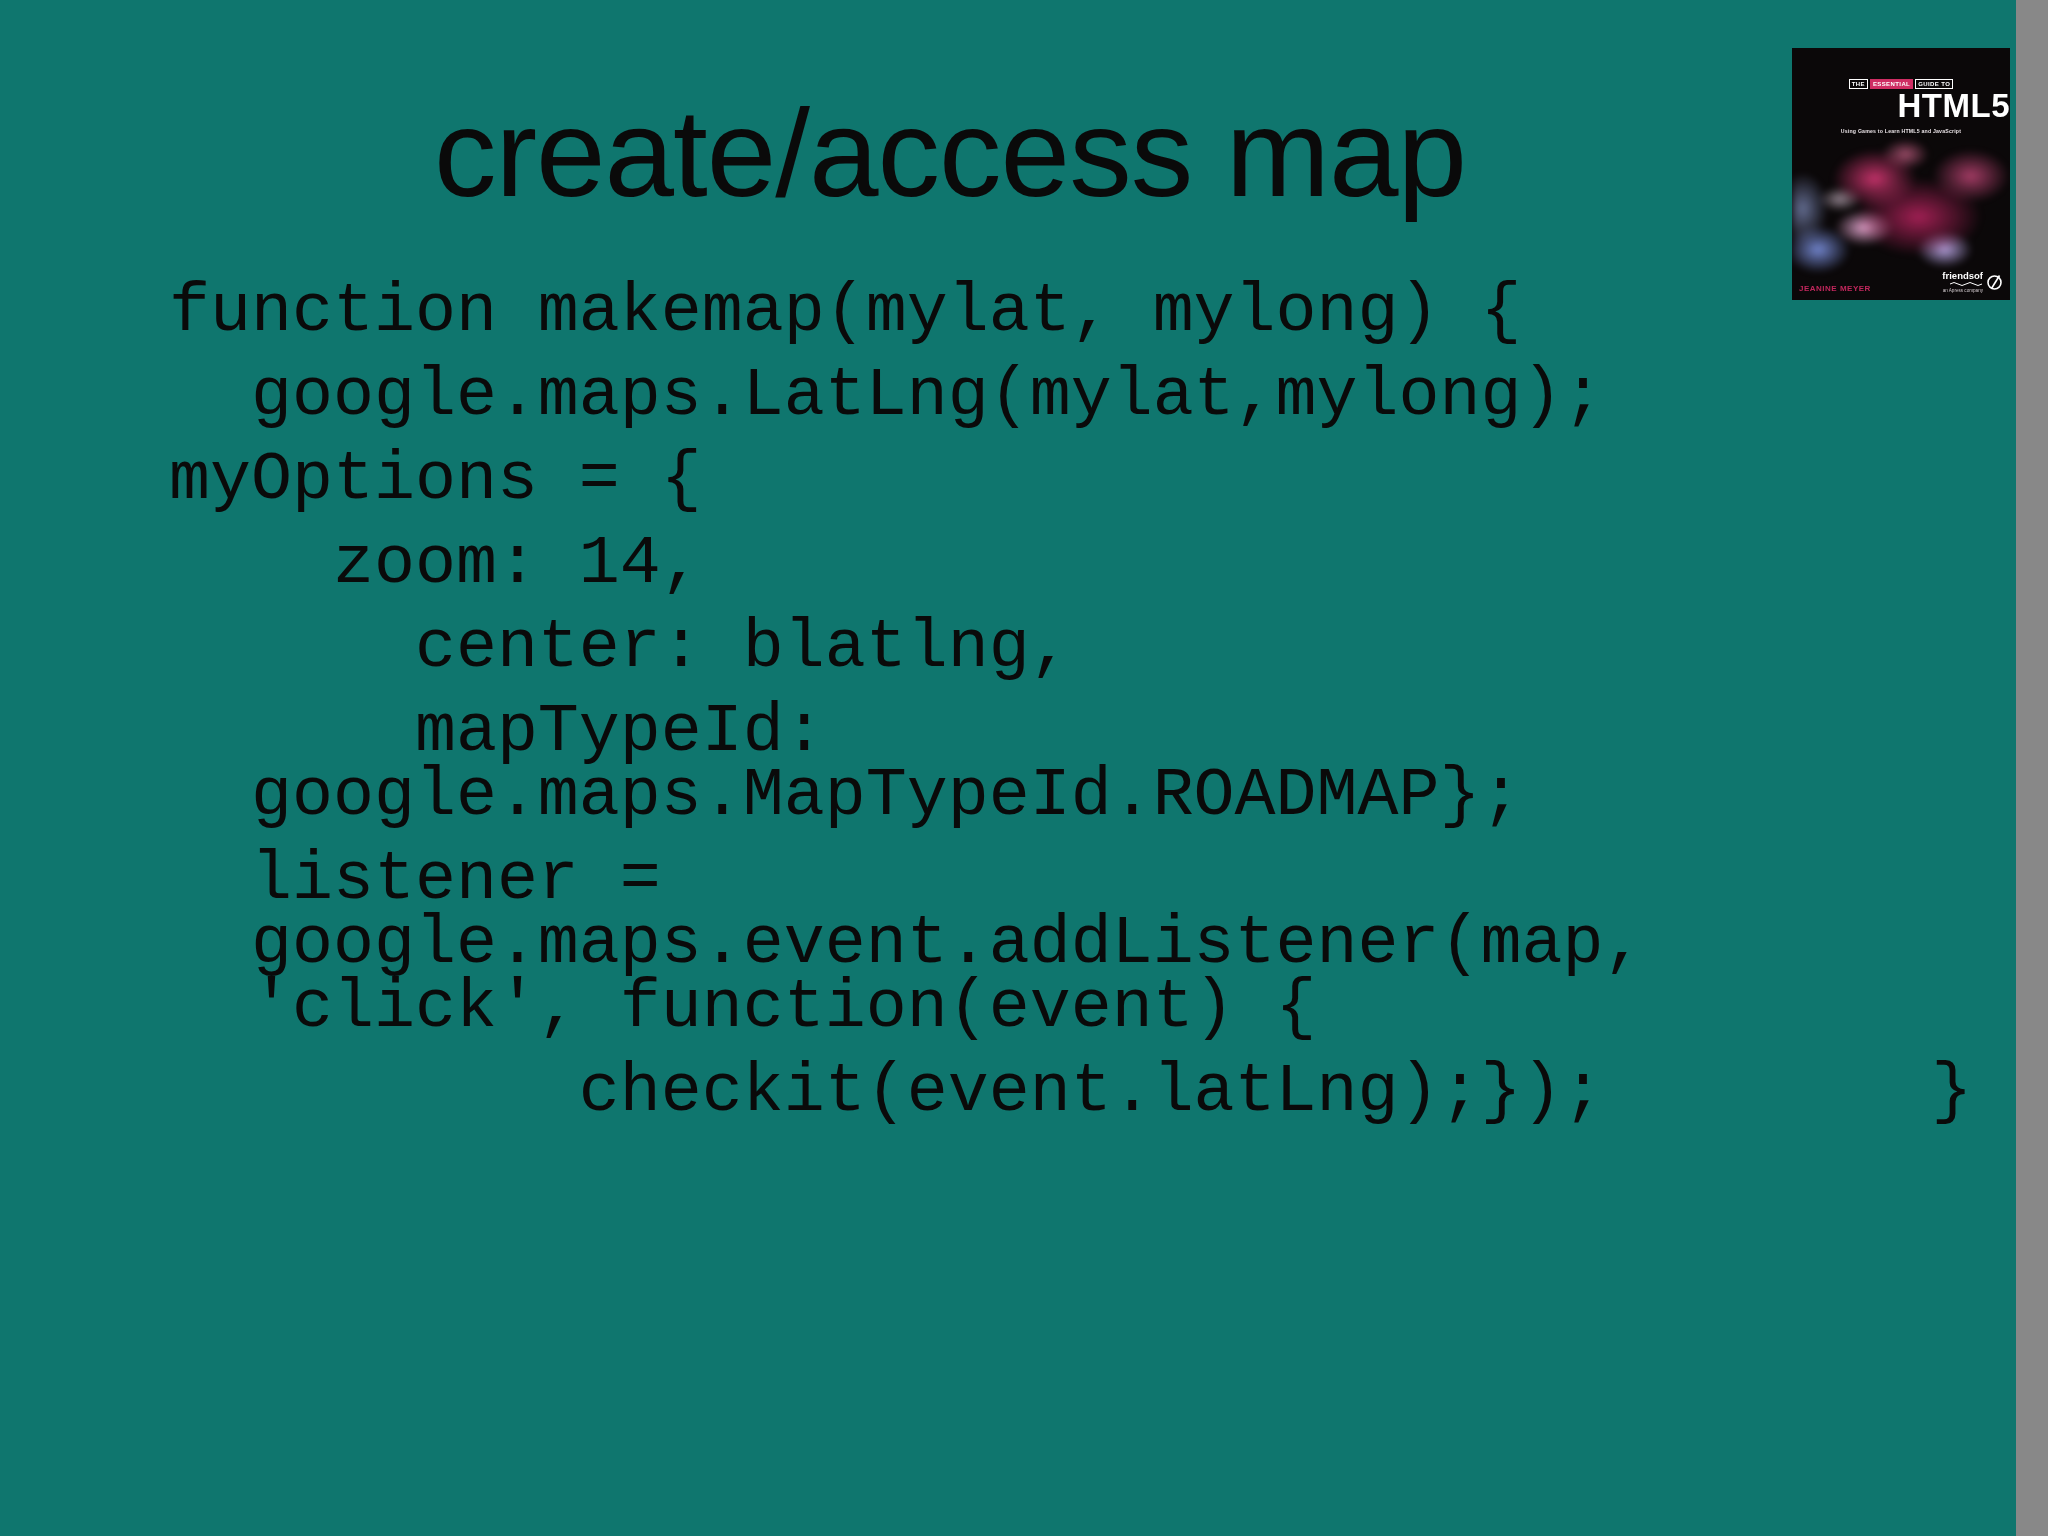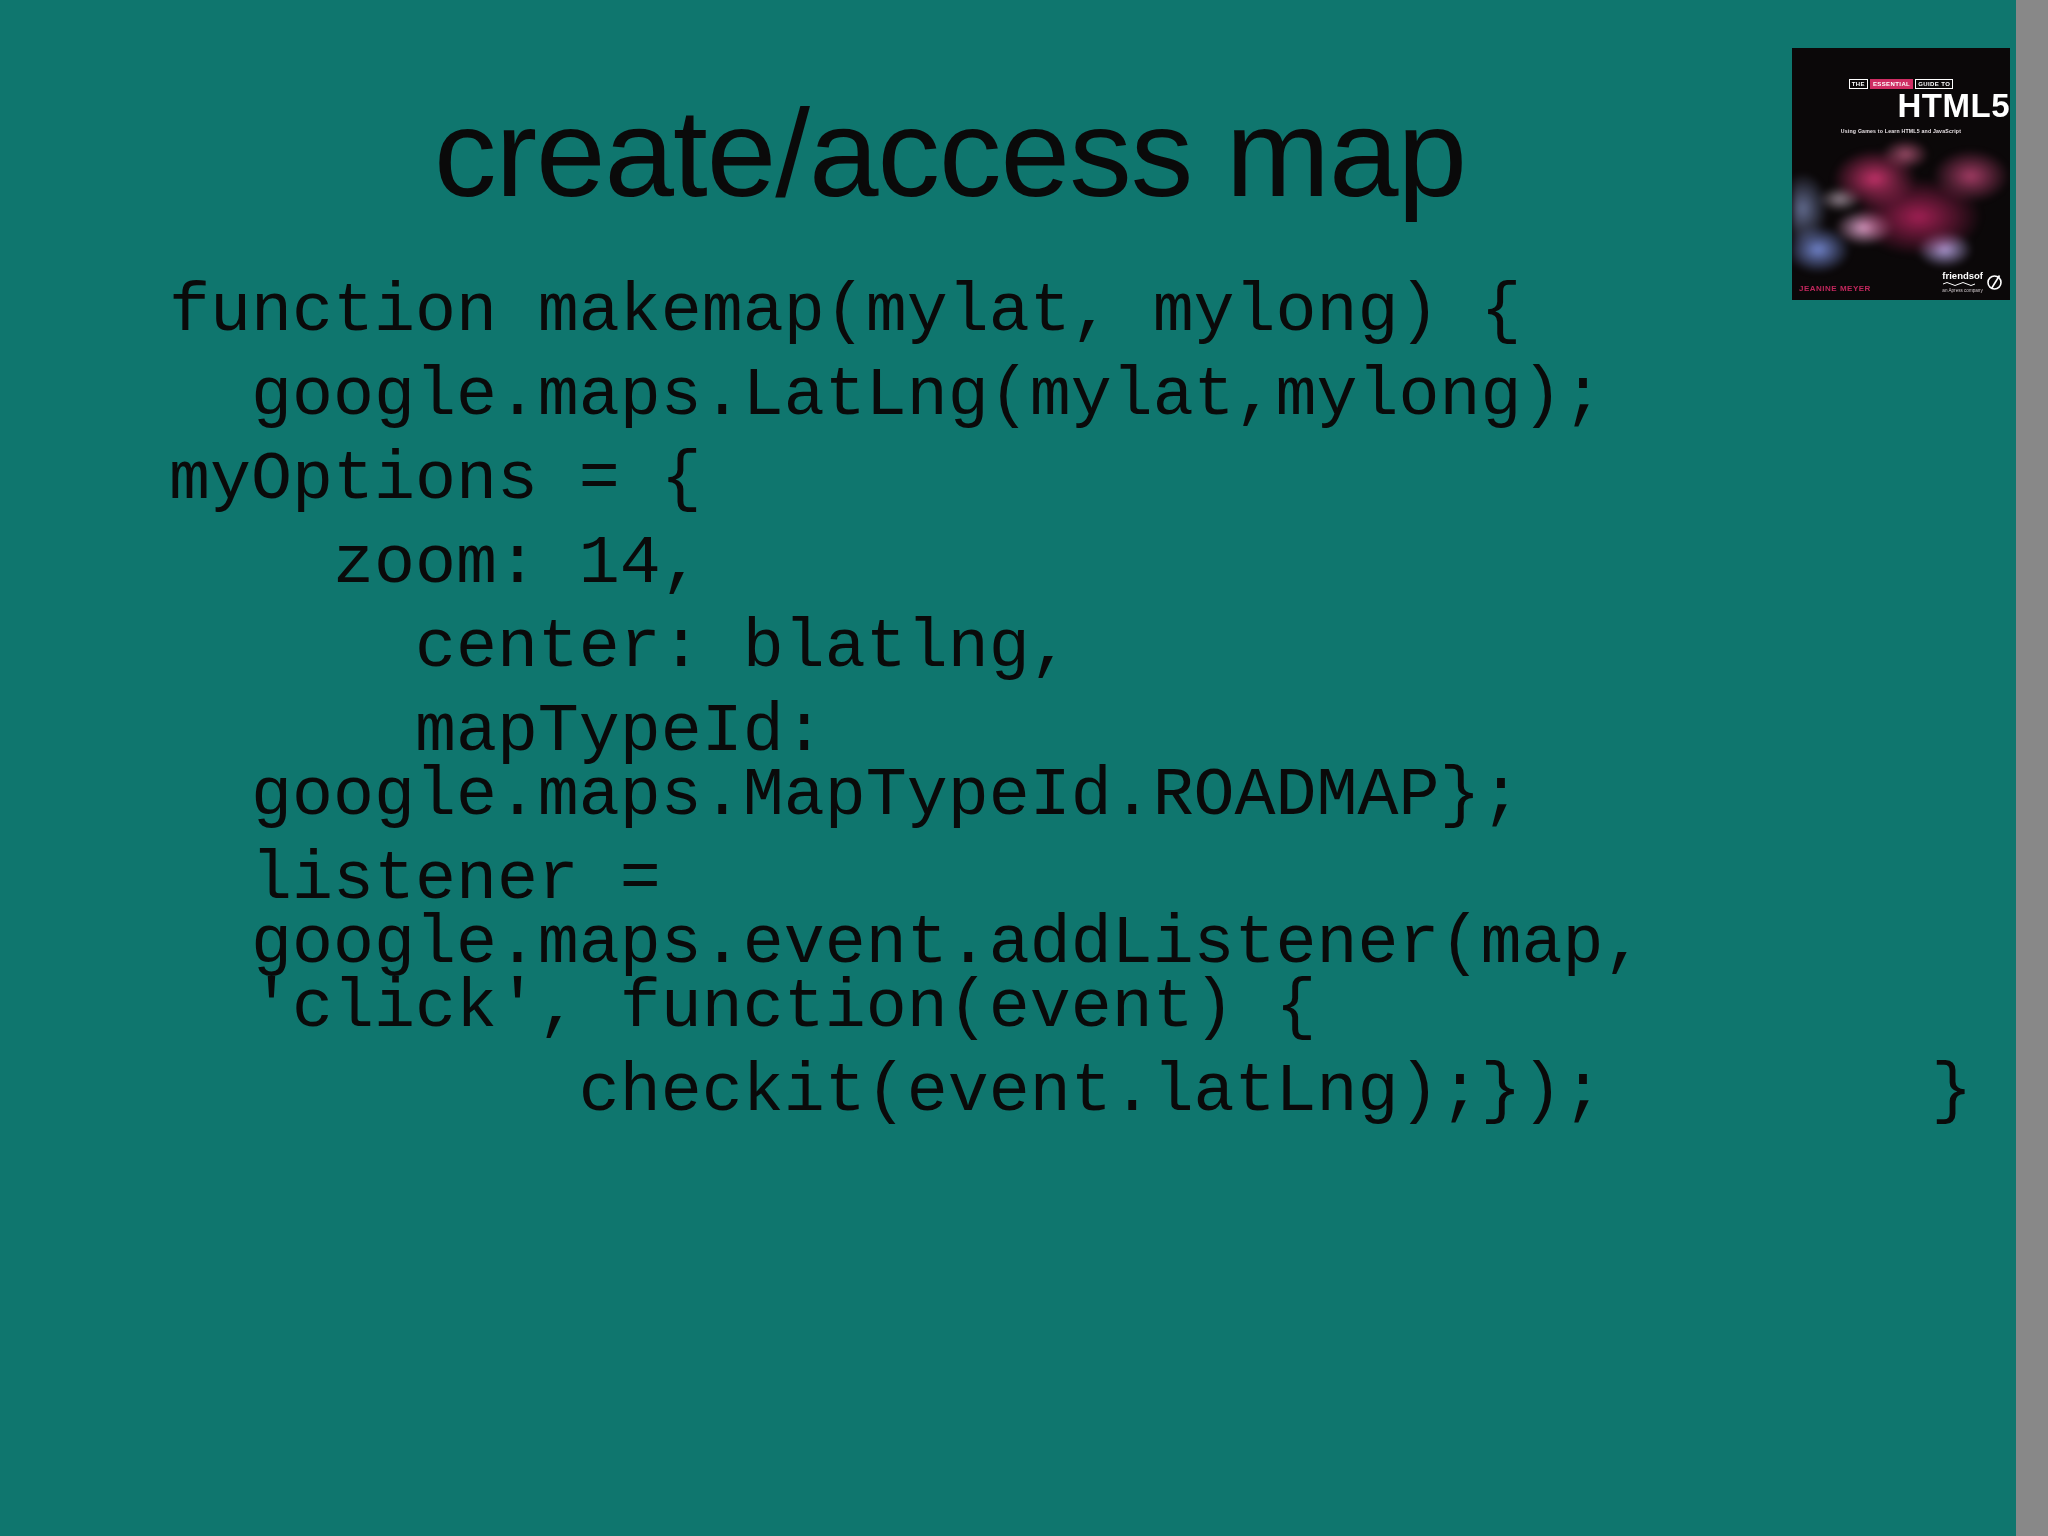--- a/index.html
+++ b/index.html
@@ -53,21 +53,21 @@
       radial-gradient(ellipse 34px 22px at 52% 12%, rgba(255,122,170,.60), transparent 70%),
       radial-gradient(ellipse 30px 18px at 22% 45%, rgba(255,230,250,.55), transparent 70%);
     filter:blur(3px);
   }
   .book-footer{
     position:absolute;left:7px;right:7px;bottom:7px;
     display:flex;justify-content:space-between;align-items:flex-end;
   }
   .author{font-size:8px;font-weight:bold;color:#c0275c;letter-spacing:.5px;}
   .publisher{display:flex;align-items:center;gap:3px;}
-  .pub-text{display:flex;flex-direction:column;align-items:flex-start;}
+  .pub-text{display:flex;flex-direction:column;align-items:flex-end;}
   .pub-name{font-size:9.5px;font-weight:bold;color:#fff;line-height:9px;}
   .pub-squiggle{display:block;margin-top:1px;}
   .pub-sub{font-size:4.6px;color:#cfc8cc;margin-top:2px;white-space:nowrap;}
 </style>
 </head>
 <body>
 
 <div class="slide">
 
   <h1 class="title">create/access map</h1>

